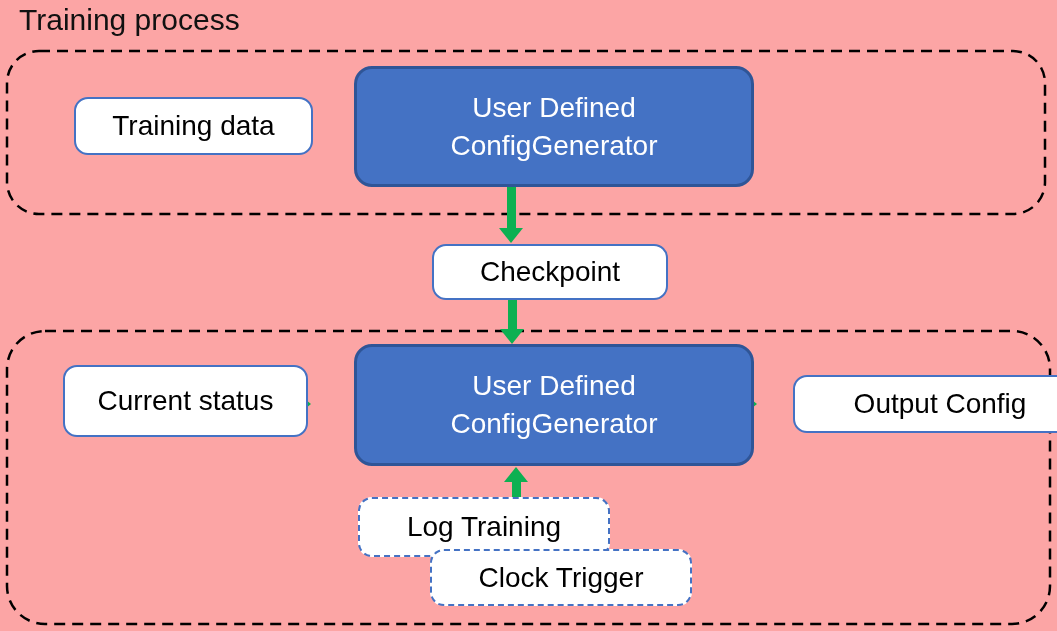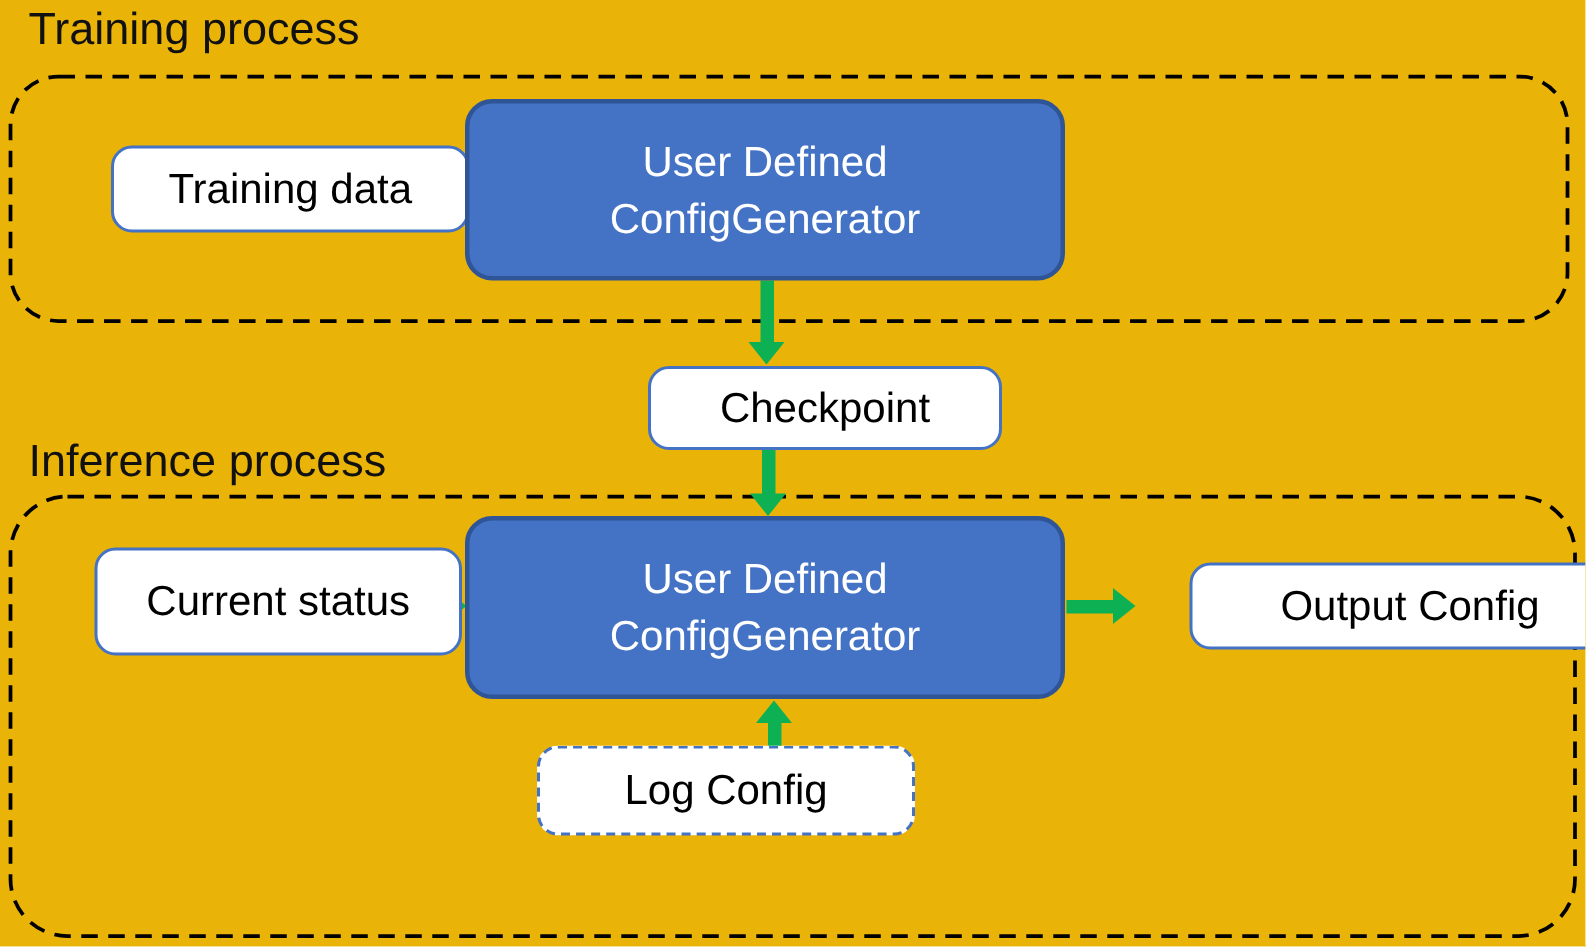--- a/index.html
+++ b/index.html
@@ -4,21 +4,21 @@
 <style>
   html, body {
     margin: 0;
     padding: 0;
     background: #ffffff;
   }
   .canvas {
     position: relative;
     width: 1057px;
     height: 631px;
-    background: #eab308;
+    background: #fca5a5;
     font-family: "Liberation Sans", sans-serif;
     overflow: hidden;
   }
   .section-title {
     position: absolute;
     font-size: 30px;
     line-height: 36px;
     color: #111111;
     white-space: nowrap;
   }
@@ -51,20 +51,21 @@
     border-radius: 18px;
     display: flex;
     flex-direction: column;
     align-items: center;
     justify-content: center;
     color: #ffffff;
     font-size: 28px;
     line-height: 38px;
     box-sizing: border-box;
     text-align: center;
+    margin-left: 44px;
   }
   .dashed-box {
     position: absolute;
     background: #ffffff;
     border: 2.5px dashed #4472C4;
     border-radius: 14px;
     display: flex;
     align-items: center;
     justify-content: center;
     font-size: 28px;
@@ -105,21 +106,20 @@
 <body>
 
 <div class="canvas">
 
   <svg class="container-svg" viewBox="0 0 1057 631" xmlns="http://www.w3.org/2000/svg">
     <rect x="7" y="51" width="1038" height="163" rx="32" ry="32" fill="none" stroke="#000000" stroke-width="2.5" stroke-dasharray="11 7"></rect>
     <rect x="7" y="331" width="1043" height="293" rx="38" ry="38" fill="none" stroke="#000000" stroke-width="2.5" stroke-dasharray="11 7"></rect>
   </svg>
 
   <div class="section-title" style="left:19px; top:2px;">Training process</div>
-  <div class="section-title" style="left:19px; top:290px;">Inference process</div>
 
   <div class="arrow arrow-right" style="left:277px; top:114px; width:36px;">
     <div class="shaft"></div>
     <div class="head"></div>
   </div>
 
   <div class="arrow arrow-down" style="left:499px; top:187px; height:56px;">
     <div class="shaft"></div>
     <div class="head"></div>
   </div>
@@ -164,17 +164,20 @@
   <div class="blue-box" style="left:310px; top:344px; width:400px; height:122px;">
     <span>User Defined</span>
     <span>ConfigGenerator</span>
   </div>
 
   <div class="white-box" style="left:757px; top:375px; width:278px; height:58px;padding-left:16px;">
     <span>Output Config</span>
   </div>
 
   <div class="dashed-box" style="left:358px; top:497px; width:252px; height:60px;">
-    <span>Log Config</span>
+    <span>Log Training</span>
   </div>
 
+  <div class="dashed-box" style="left:430px; top:549px; width:262px; height:57px;">
+    <span>Clock Trigger</span>
+  </div>
 
 </div>
 
 </body></html>

